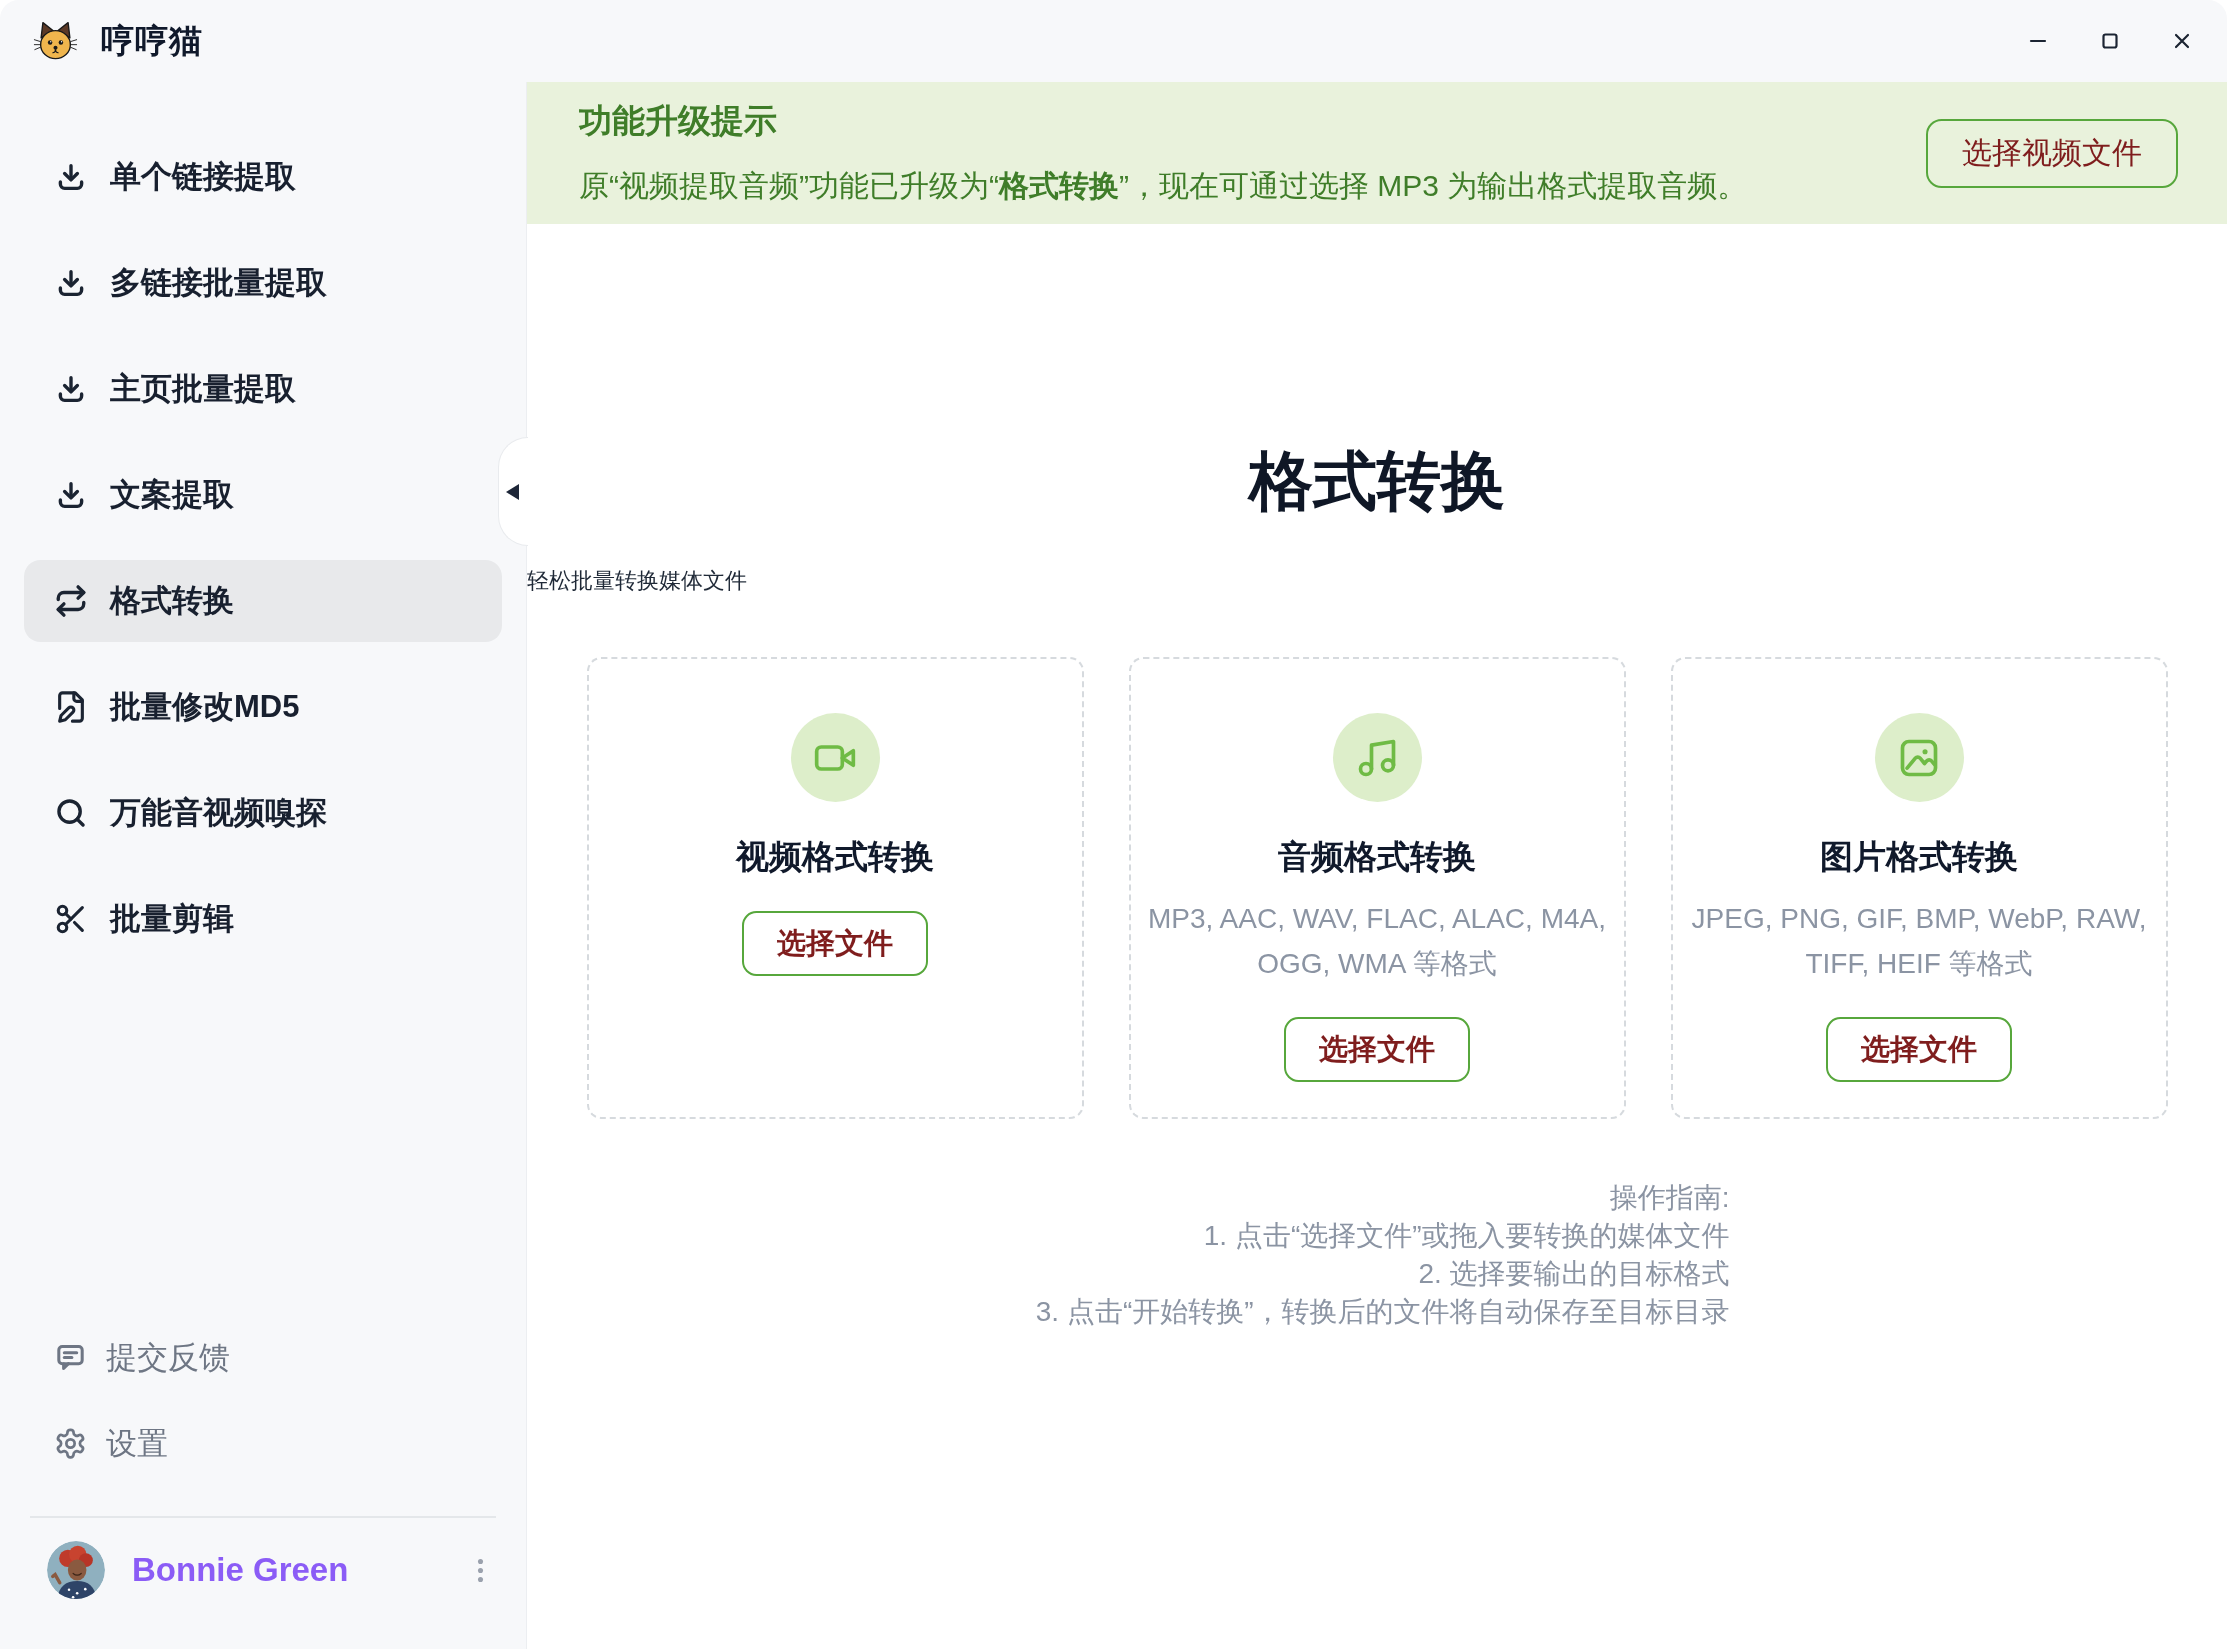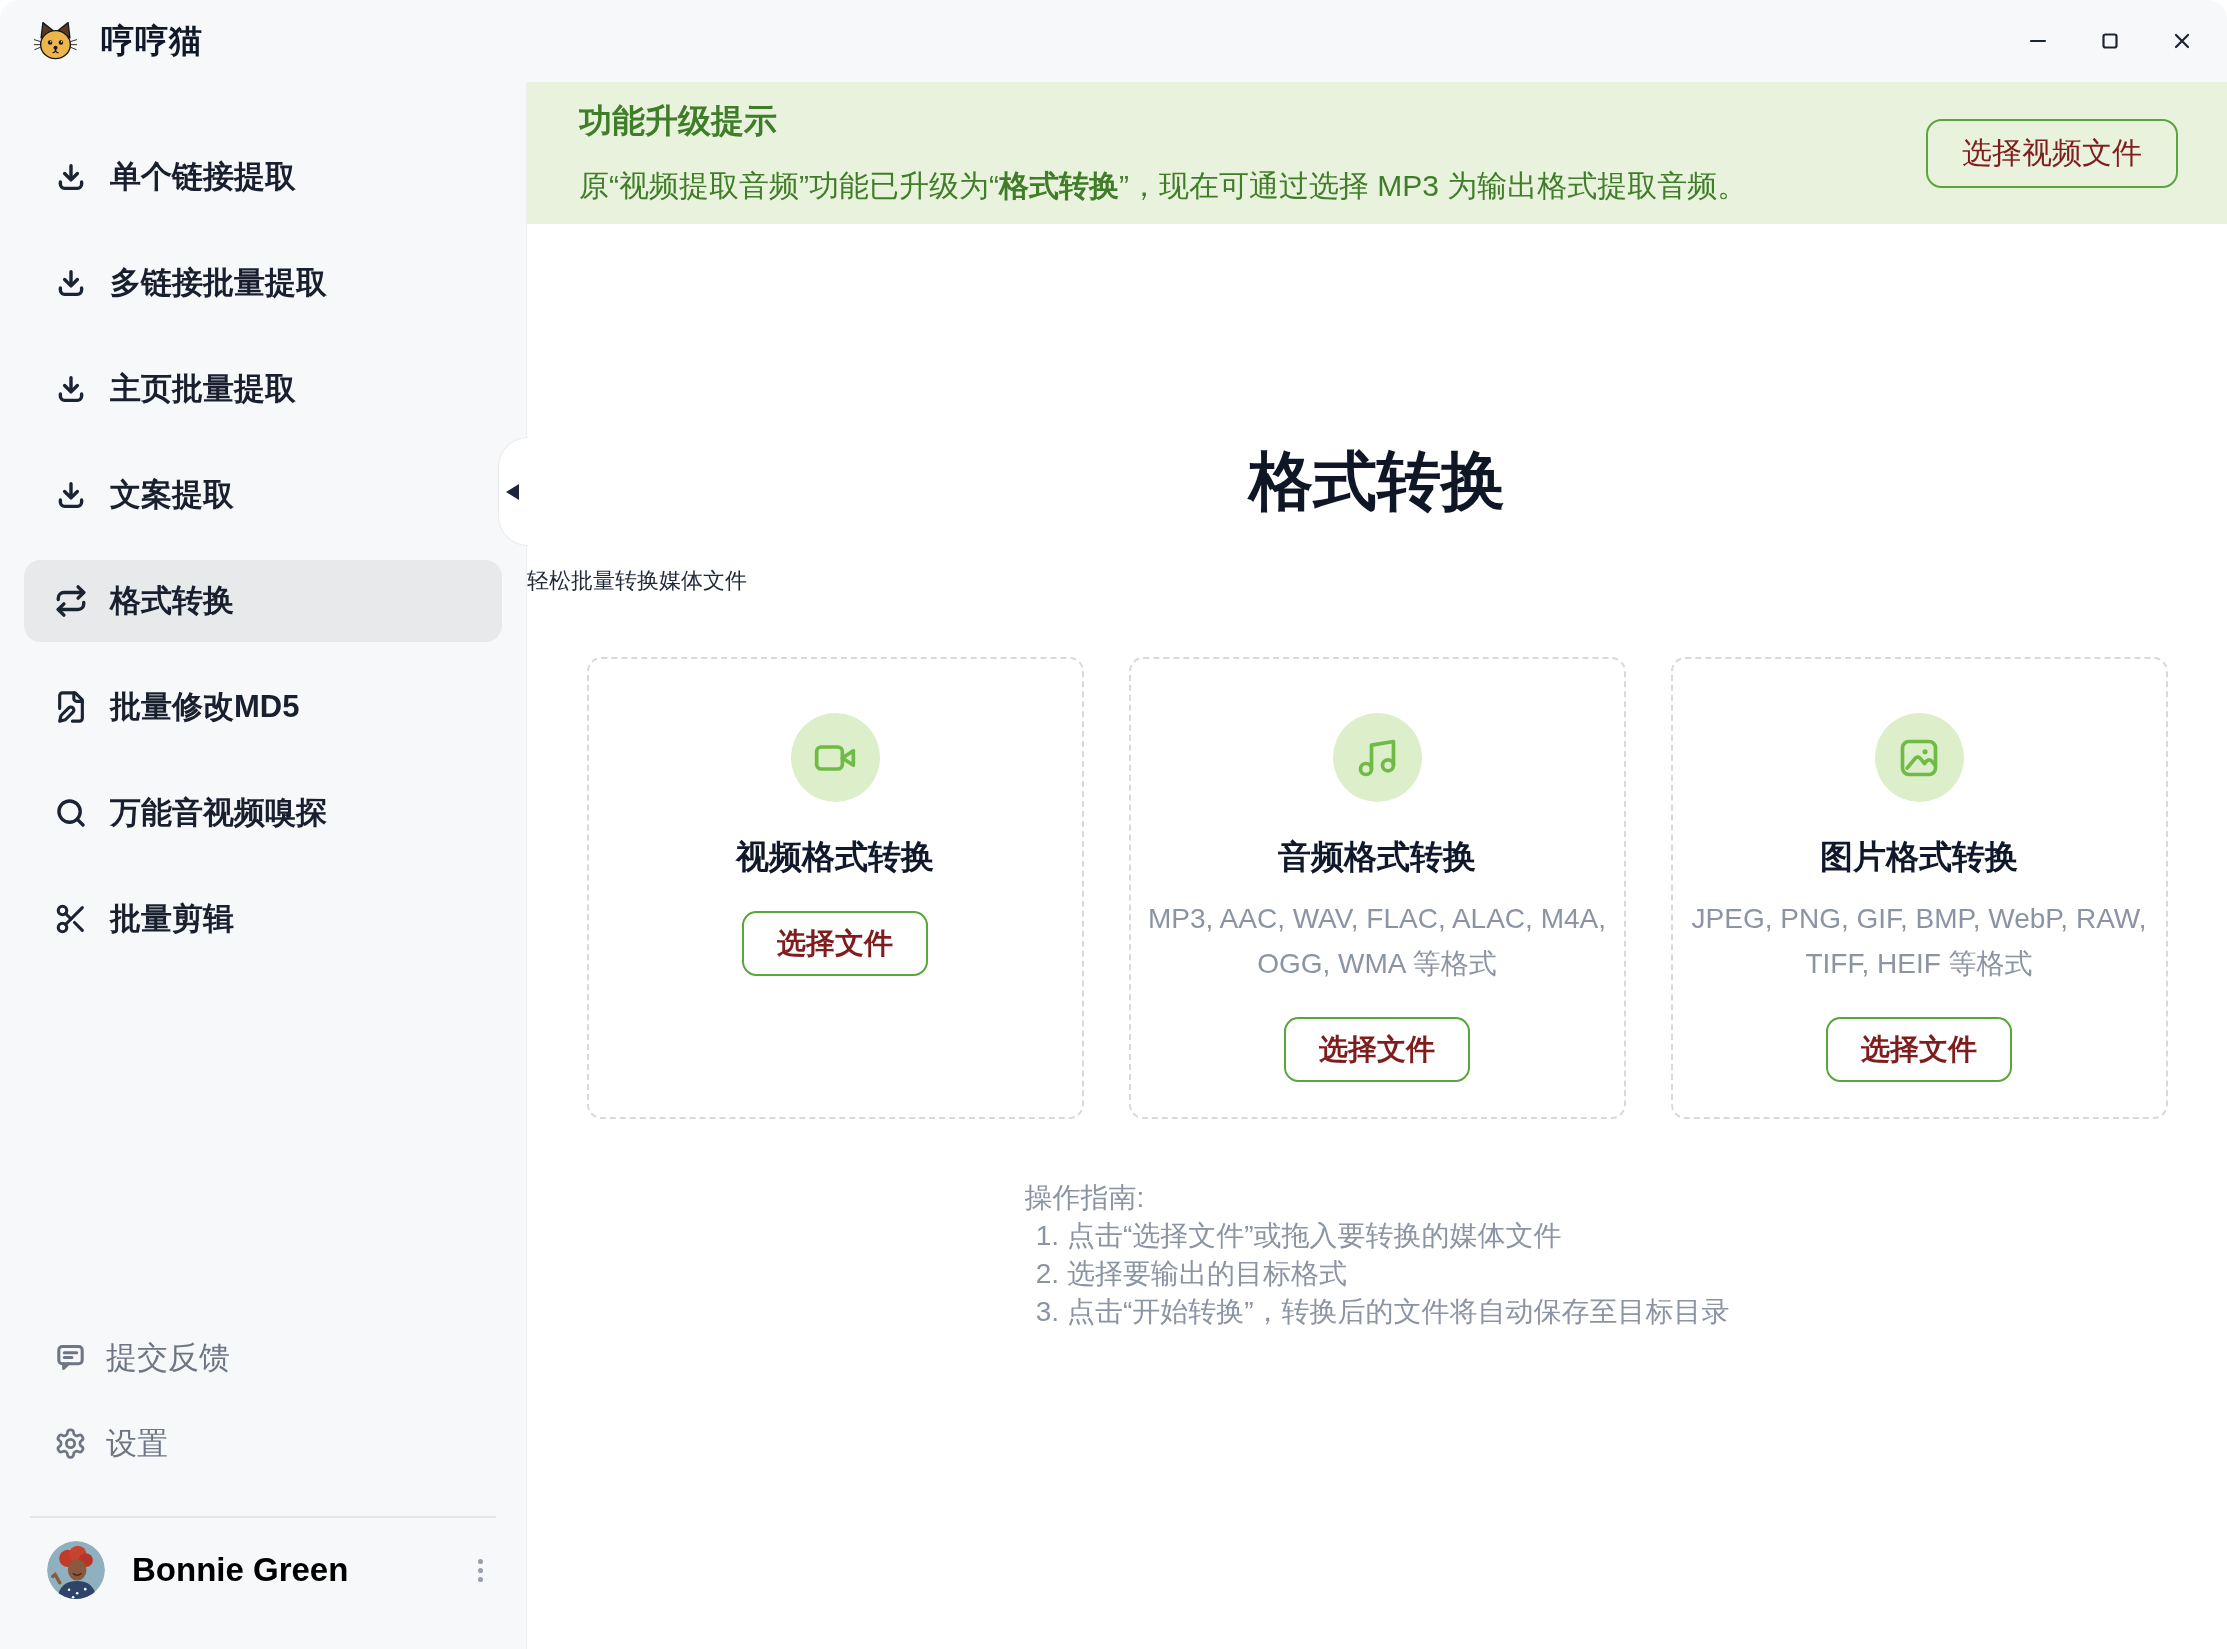--- a/index.html
+++ b/index.html
@@ -22,21 +22,21 @@
   .nav-item .ni{width:34px;height:34px;flex:0 0 34px;color:#1b2432;}
   .nav-item.selected{background:#e8e9eb;}
   .sidebar-footer{margin-top:auto;}
   .foot-item{height:77px;display:flex;align-items:center;gap:19px;padding:0 30px;
     font-size:31px;font-weight:400;color:#6e7684;margin-bottom:9.3px;}
   .foot-item .ni{width:33px;height:33px;flex:0 0 33px;color:#6e7684;}
   .divider{height:1.5px;background:#e4e7ea;margin:34px 6.2px 0;}
   .user-row{margin-top:8.2px;height:88px;display:flex;align-items:center;padding:0 7.2px 0 23px;}
   .avatar{width:58px;height:58px;border-radius:50%;overflow:hidden;flex:0 0 58px;}
   .avatar svg{width:58px;height:58px;display:block;}
-  .user-name{margin-left:27px;font-size:33px;font-weight:700;color:#000000;}
+  .user-name{margin-left:27px;font-size:33px;font-weight:700;color:#8b5cf6;}
   .kebab{margin-left:auto;width:29px;height:39px;color:#9aa1ad;background:none;border:none;padding:0;}
   .kebab svg{width:29px;height:39px;display:block;}
   
   .content{flex:1;background:#ffffff;position:relative;min-width:0;}
   .banner{height:142px;background:#e9f2dc;display:flex;align-items:center;
     justify-content:space-between;padding:0 49px 0 52px;box-sizing:border-box;}
   .banner-title{font-size:33px;font-weight:700;color:#3f7d29;margin-bottom:21.7px;}
   .banner-body{font-size:30px;color:#3f7d29;}
   .banner-body b{font-weight:700;}
   .banner-btn{height:69px;padding:0 34px;border:2.6px solid #57a73c;border-radius:15.5px;
@@ -53,21 +53,21 @@
   .card{width:497px;height:462px;box-sizing:border-box;border:2.1px dashed #d6dade;border-radius:14.4px;
     background:#fff;display:flex;flex-direction:column;align-items:center;padding-top:54px;}
   .card-circle{width:89px;height:89px;border-radius:50%;background:#ddeeca;display:flex;
     align-items:center;justify-content:center;color:#6fbb45;}
   .card-circle svg{width:44px;height:44px;display:block;}
   .card-title{margin-top:33px;font-size:33px;font-weight:700;color:#10192b;}
   .card-desc{margin-top:15.5px;font-size:28px;line-height:1.62;color:#8b94a3;text-align:center;width:464px;}
   .card-btn{margin-top:31px;height:65px;padding:0 33px;border:2.6px solid #57a73c;border-radius:14.4px;
     background:#fff;color:#7f1d1d;font-size:29px;font-weight:600;font-family:inherit;}
   .guide-wrap{margin-top:60px;display:flex;justify-content:center;}
-  .guide{font-size:28px;line-height:38px;color:#8b94a3;}
+  .guide{font-size:28px;line-height:38px;color:#8b94a3;text-align:right;}
   .guide-steps{padding-left:11.3px;}
 </style>
 </head>
 <body>
 
 <svg width="0" height="0" style="position:absolute">
   <defs>
     <g id="i-download" fill="none" stroke="currentColor" stroke-width="2.4" stroke-linecap="round" stroke-linejoin="round">
       <path d="M12 4v9"></path>
         <path d="m7.5 9.5 4.5 4.5 4.5-4.5"></path>

